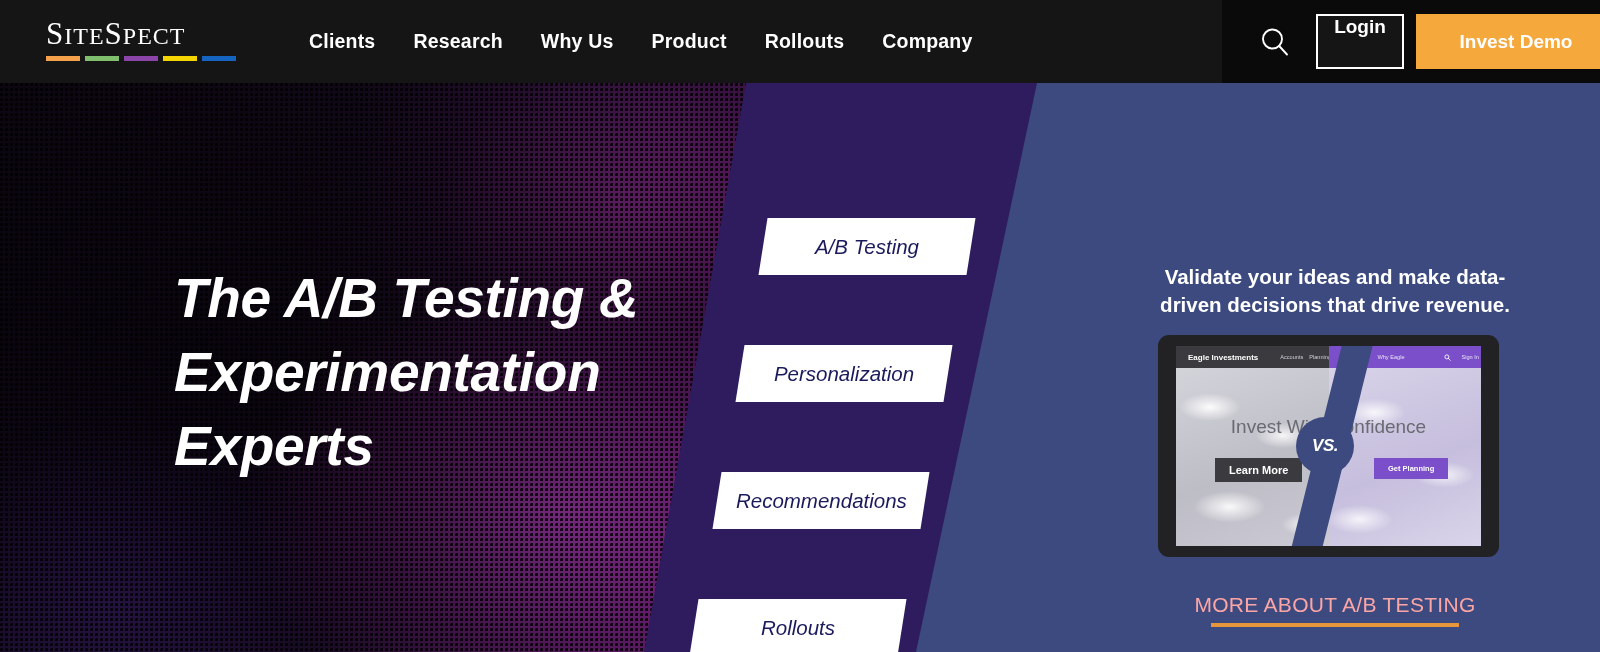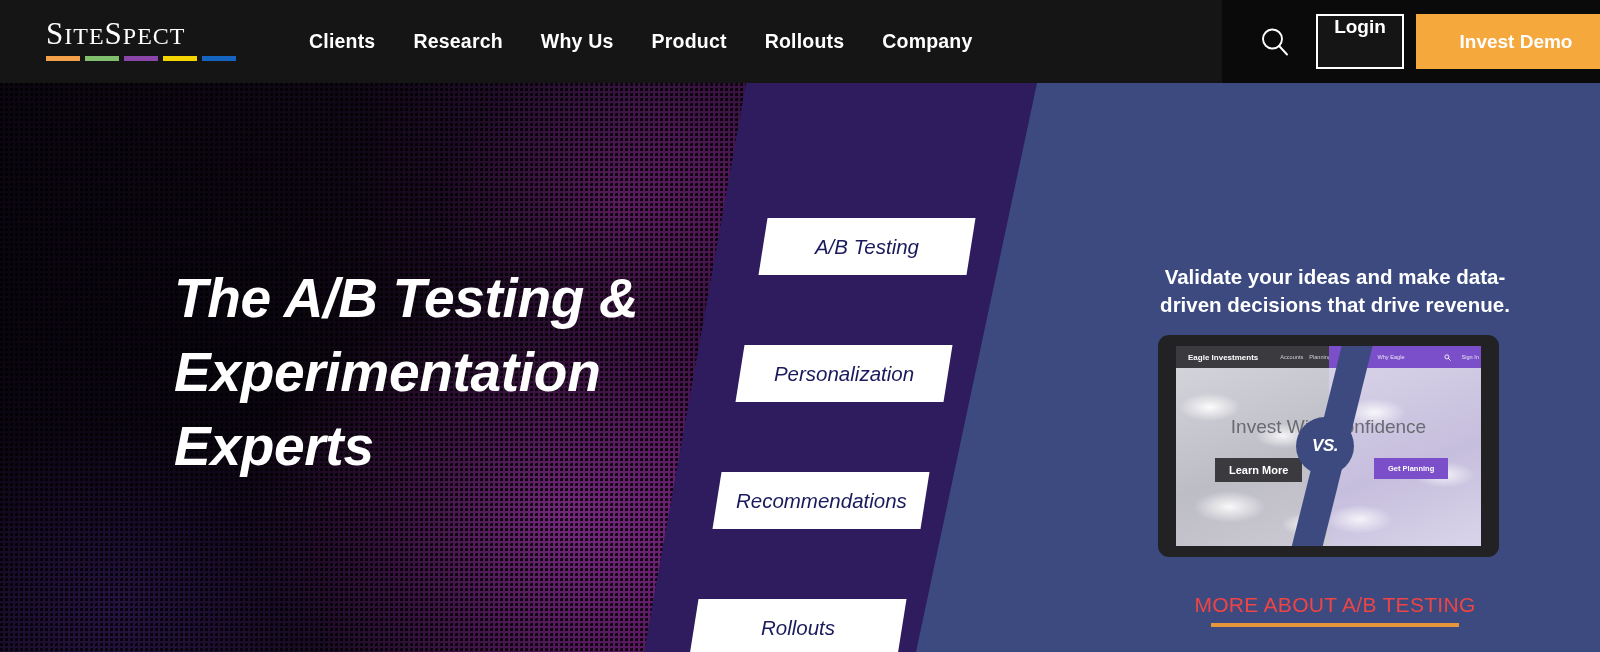--- a/index.html
+++ b/index.html
@@ -262,21 +262,21 @@
     color:#ffffff; font-size:17px; font-weight:bold; font-style:italic;
     letter-spacing:-0.5px;
   }
 
   .more-link-wrap {
     position:absolute; left:1150px; top:510px; width:370px;
     display:flex; flex-direction:column; align-items:center;
     z-index:12; cursor:pointer;
   }
   .more-link {
-    color:#ef4444;
+    color:#fca5a5;
     font-size:21px;
     letter-spacing:0.3px;
     white-space:nowrap;
     text-align:center;
   }
   .more-underline {
     margin-top:6px;
     width:248px; height:4px;
     background:#E8963B;
   }

